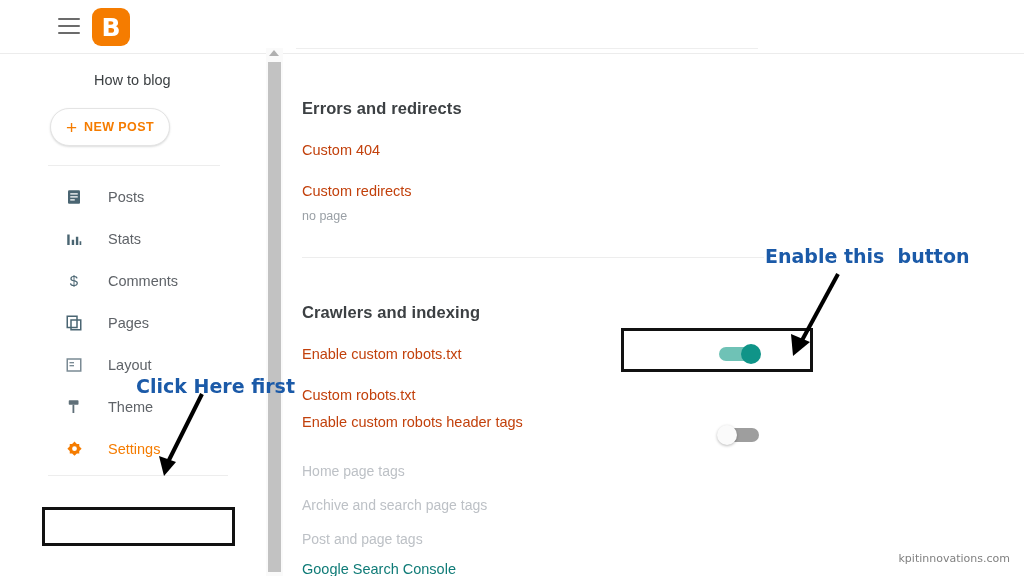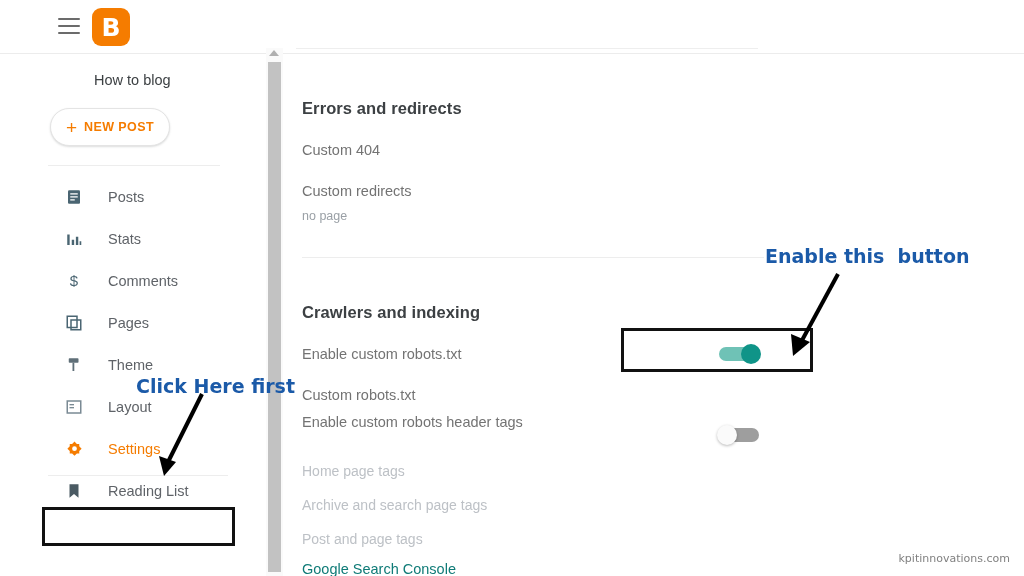--- a/index.html
+++ b/index.html
@@ -69,21 +69,21 @@
   .scrollbar { position:absolute; left:266px; top:48px; width:17px; height:528px; background:#fafafa; }
   .scroll-up {
     position:absolute; left:3px; top:2px; width:0; height:0;
     border-left:5px solid transparent; border-right:5px solid transparent; border-bottom:6px solid #b0b0b0;
   }
   .scroll-thumb { position:absolute; left:2px; top:14px; width:13px; height:510px; background:#c2c2c2; }
 
   
   .main { position:absolute; left:283px; top:54px; width:741px; height:522px; background:#fff; }
   .sec-title { position:absolute; font-size:16.5px; font-weight:bold; color:#3c4043; letter-spacing:.1px; }
-  .row-label { position:absolute; font-size:14.5px; color:#737373; }
+  .row-label { position:absolute; font-size:14.5px; color:#c2410c; }
   .row-sub { position:absolute; font-size:12.5px; color:#9aa0a6; }
   .row-muted { position:absolute; font-size:14px; color:#bdc1c6; }
   .row-link { position:absolute; font-size:14.5px; color:#0f7b77; cursor:pointer; }
   .sec-divider { position:absolute; left:19px; width:462px; height:1px; background:#ededed; }
 
   
   .toggle { position:absolute; width:44px; height:20px; cursor:pointer; }
   .toggle .track { position:absolute; left:2px; top:3px; width:40px; height:14px; border-radius:7px; }
   .toggle .knob { position:absolute; top:0; width:20px; height:20px; border-radius:50%; }
   .toggle.on .track { background:#6fc2b6; }
@@ -182,56 +182,48 @@
               <rect x="3" y="3" width="13" height="15" fill="none" stroke="#4a6572" stroke-width="2"></rect>
               <rect x="8" y="8" width="13" height="13" fill="none" stroke="#4a6572" stroke-width="2"></rect>
             </svg>
         </span>
         <span class="lbl">Pages</span>
       </div>
 
       <div class="nav-item">
         <span class="ico">
           <svg width="18" height="18" viewBox="0 0 24 24">
-              <rect x="5" y="3" width="13" height="6" rx="1" fill="#5f6f78"></rect>
-              <rect x="10" y="9" width="2.4" height="11" fill="#5f6f78"></rect>
-            </svg>
-        </span>
-        <span class="lbl">Theme</span>
-      </div>
-
-      <div class="nav-item">
-        <span class="ico">
-          <svg width="18" height="18" viewBox="0 0 24 24">
               <rect x="3" y="4" width="18" height="16" fill="none" stroke="#7a8a94" stroke-width="2"></rect>
               <rect x="6" y="8" width="6" height="1.8" fill="#7a8a94"></rect>
               <rect x="6" y="12" width="6" height="1.8" fill="#7a8a94"></rect>
             </svg>
         </span>
         <span class="lbl">Layout</span>
       </div>
 
+      <div class="nav-item">
+        <span class="ico">
+          <svg width="18" height="18" viewBox="0 0 24 24">
+              <rect x="5" y="3" width="13" height="6" rx="1" fill="#5f6f78"></rect>
+              <rect x="10" y="9" width="2.4" height="11" fill="#5f6f78"></rect>
+            </svg>
+        </span>
+        <span class="lbl">Theme</span>
+      </div>
+
       <div class="nav-item active">
         <span class="ico">
           <svg width="19" height="19" viewBox="0 0 24 24">
               <path d="M12 2l3 3h3v3l3 3-3 3v3h-3l-3 3-3-3H6v-3l-3-3 3-3V5h3z" fill="#F57C00"></path>
               <circle cx="12" cy="11" r="3" fill="#fff"></circle>
             </svg>
         </span>
         <span class="lbl">Settings</span>
       </div>
 
-      <div class="nav-item">
-        <span class="ico">
-          <svg width="18" height="18" viewBox="0 0 24 24">
-              <path d="M6 3h12v18l-6-5-6 5z" fill="#4a5a63"></path>
-            </svg>
-        </span>
-        <span class="lbl">Reading List</span>
-      </div>
 
     </div>
 
     <div class="bottom-divider"></div>
 
     <div class="hl-settings"></div>
   </div>
 
   <div class="scrollbar">
     <div class="scroll-up"></div>

